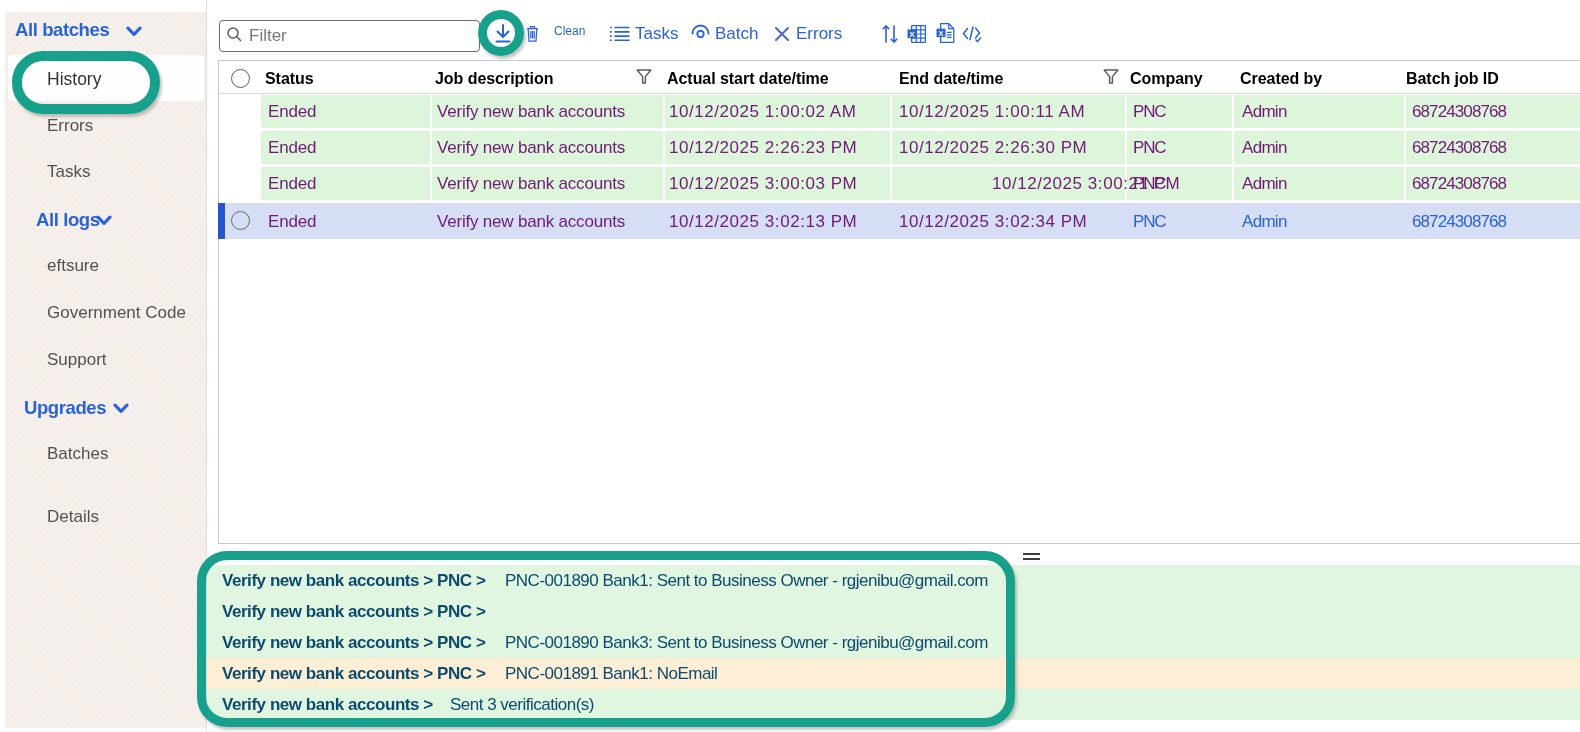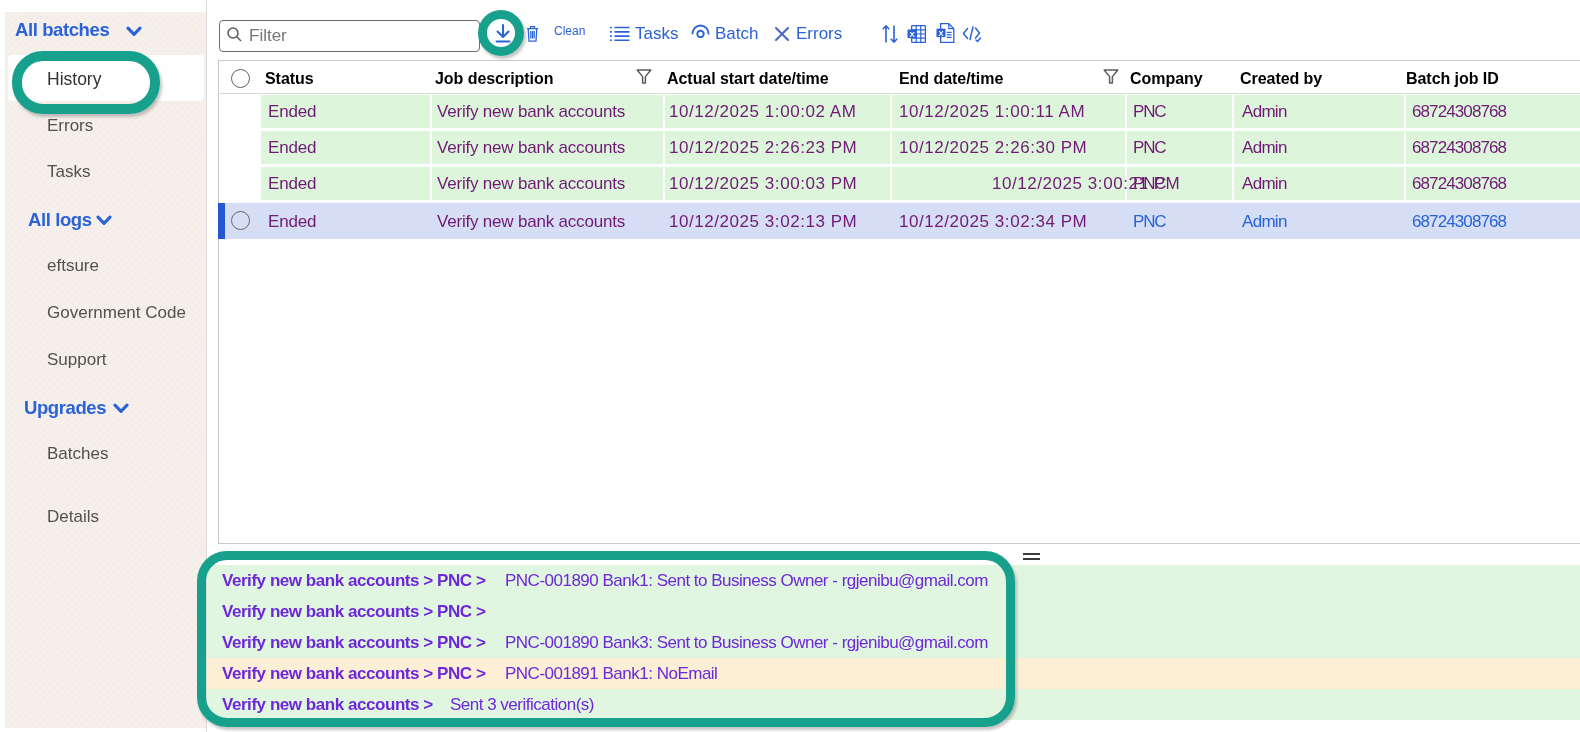--- a/index.html
+++ b/index.html
@@ -5,21 +5,21 @@
 *{margin:0;padding:0;box-sizing:border-box}
 html,body{width:1580px;height:732px;overflow:hidden;background:#fff;font-family:"Liberation Sans",sans-serif;}
 .abs{position:absolute}
 .blue{color:#2a62d8}
 .cell{position:absolute;background:#dcf5db}
 .rowtxt{position:absolute;font-size:17px;color:#701a75;white-space:nowrap;letter-spacing:-0.2px;line-height:19px}
 .hdr{position:absolute;font-size:16px;font-weight:bold;color:#000000;white-space:nowrap;letter-spacing:-0.05px;line-height:19px}
 .navsub{position:absolute;font-size:17px;color:#53504e;white-space:nowrap;line-height:20px}
 .navtop{position:absolute;font-size:18.5px;font-weight:bold;color:#2a62d8;white-space:nowrap;line-height:22px;letter-spacing:-0.4px}
 .circ{position:absolute;width:19px;height:19px;border:1.5px solid #606060;border-radius:50%}
-.logrow{position:absolute;left:207px;width:1373px;height:31px;font-size:17px;color:#6d28d9;white-space:nowrap;letter-spacing:-0.4px}
+.logrow{position:absolute;left:207px;width:1373px;height:31px;font-size:17px;color:#0c4a6e;white-space:nowrap;letter-spacing:-0.4px}
 .ring{position:absolute;border:9px solid #17a18c;box-shadow:2px 3px 3px rgba(90,90,90,0.35)}
 .dt{letter-spacing:0.55px !important}
 .logrow span.det{letter-spacing:-0.5px}
 </style>
 </head>
 <body>
 
 <div class="abs" style="left:5px;top:12px;width:202px;height:716px;background-color:#f6f0ec;background-image:repeating-linear-gradient(45deg, rgba(249,245,215,0.45) 0 1.5px, rgba(249,245,215,0) 1.5px 5px),repeating-linear-gradient(-45deg, rgba(244,228,236,0.5) 0 1.5px, rgba(228,234,250,0.3) 1.5px 3px, rgba(244,228,236,0) 3px 5px)"></div>
 <div class="abs" style="left:206px;top:0;width:1px;height:732px;background:#dcdcdc"></div>
 
@@ -27,21 +27,21 @@
 <svg class="abs" style="left:126px;top:26px" width="16" height="12" viewBox="0 0 16 12">
     <path d="M2 2.2 L8 8.4 L14 2.2" stroke="#2a62d8" stroke-width="3.1" fill="none" stroke-linecap="round" stroke-linejoin="round"></path>
   </svg>
 
 <div class="abs" style="left:8px;top:55px;width:196px;height:46px;background:#fefefe;border-radius:4px"></div>
 <div class="abs" style="left:47px;top:69px;font-size:17.5px;color:#333;line-height:21px">History</div>
 
 <div class="navsub" style="left:47px;top:116px;">Errors</div>
 <div class="navsub" style="left:47px;top:162px;">Tasks</div>
 
-<div class="navtop" style="left:28px;top:209px;text-align:right;">All logs</div>
+<div class="navtop" style="left:36px;top:209px;text-align:right;">All logs</div>
 <svg class="abs" style="left:96px;top:215px" width="16" height="12" viewBox="0 0 16 12">
     <path d="M2 2.2 L8 8.4 L14 2.2" stroke="#2a62d8" stroke-width="3.1" fill="none" stroke-linecap="round" stroke-linejoin="round"></path>
   </svg>
 
 <div class="navsub" style="left:47px;top:256px;">eftsure</div>
 <div class="navsub" style="left:47px;top:303px;">Government Code</div>
 <div class="navsub" style="left:47px;top:350px;">Support</div>
 
 <div class="navtop" style="left:24px;top:397px;">Upgrades</div>
 <svg class="abs" style="left:113px;top:403px" width="16" height="12" viewBox="0 0 16 12">

